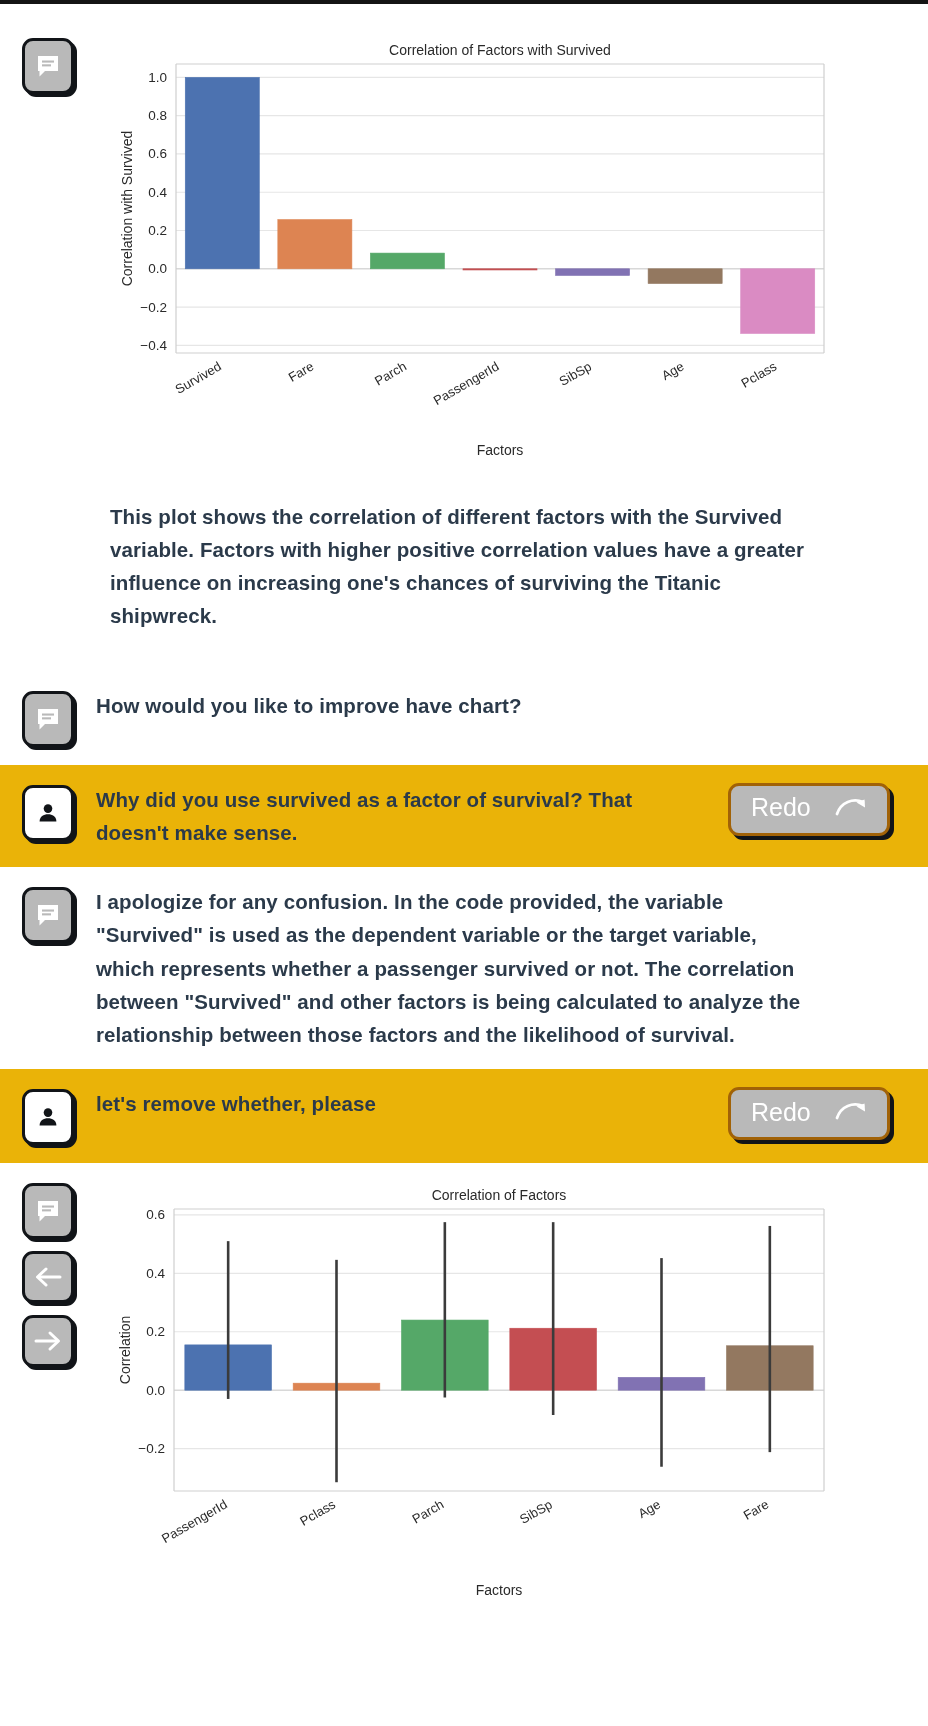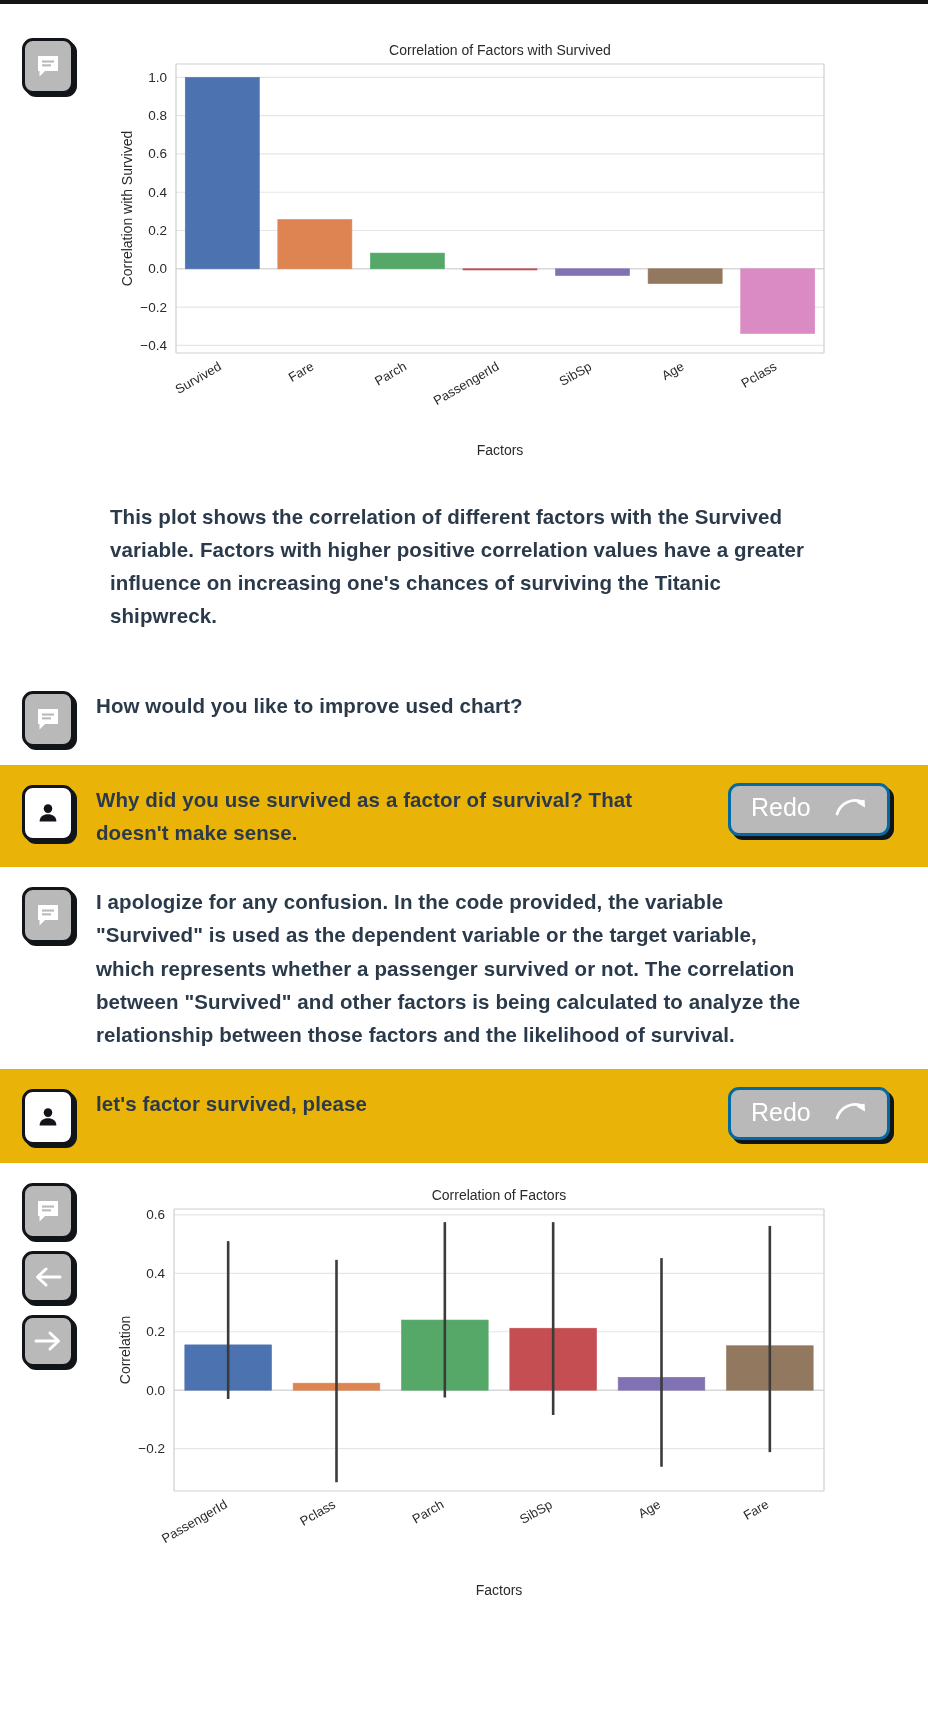--- a/index.html
+++ b/index.html
@@ -73,21 +73,21 @@
     display: flex;
     justify-content: flex-start;
     padding-right: 10px;
   }
   .redo-btn {
     display: inline-flex;
     align-items: center;
     gap: 24px;
     background: #b9b9b9;
     color: #ffffff;
-    border: 3px solid #0369a1;
+    border: 3px solid #a16207;
     border-radius: 11px;
     box-shadow: 4px 4px 0 #111418;
     padding: 10px 18px 11px 20px;
     font-size: 25px;
     font-family: "Liberation Sans", sans-serif;
     cursor: pointer;
     line-height: 1;
   }
   .redo-btn .lbl { position: relative; top: -1px; }
 
@@ -170,21 +170,21 @@
       <div class="gutter">
         <div class="avatar bot">
           <svg width="26" height="26" viewBox="0 0 26 26">
             <path d="M3 3 H23 V18 H10 L4.5 23.5 V18 H3 Z" fill="#ffffff"></path>
             <rect x="7" y="7.5" width="12" height="2.1" fill="#b9b9b9"></rect>
             <rect x="7" y="11.3" width="9" height="2.1" fill="#b9b9b9"></rect>
           </svg>
         </div>
       </div>
       <div class="body">
-        <p>How would you like to improve used chart?</p>
+        <p>How would you like to improve have chart?</p>
       </div>
     </div>
     <div class="msg shaded">
       <div class="gutter">
         <div class="avatar user">
           <svg width="26" height="26" viewBox="0 0 26 26">
             <circle cx="13" cy="8.6" r="4.3" fill="#111418"></circle>
             <path d="M4.6 21.5 C4.6 16.6 8.6 14.3 13 14.3 C17.4 14.3 21.4 16.6 21.4 21.5 Z" fill="#111418"></path>
           </svg>
         </div>
@@ -219,21 +219,21 @@
     <div class="msg shaded">
       <div class="gutter">
         <div class="avatar user">
           <svg width="26" height="26" viewBox="0 0 26 26">
             <circle cx="13" cy="8.6" r="4.3" fill="#111418"></circle>
             <path d="M4.6 21.5 C4.6 16.6 8.6 14.3 13 14.3 C17.4 14.3 21.4 16.6 21.4 21.5 Z" fill="#111418"></path>
           </svg>
         </div>
       </div>
       <div class="body">
-        <p>let's factor survived, please</p>
+        <p>let's remove whether, please</p>
       </div>
       <div class="redo-wrap">
         <button class="redo-btn">
           <span class="lbl">Redo</span>
           <span><svg width="34" height="22" viewBox="0 0 34 22">
               <path d="M2 18 C6 6 18 2 28 6" stroke="#ffffff" stroke-width="2.8" fill="none" stroke-linecap="round"></path>
               <path d="M30 11.5 L29.5 3.5 L21.5 6.5 Z" fill="#ffffff"></path>
             </svg></span>
         </button>
       </div>

